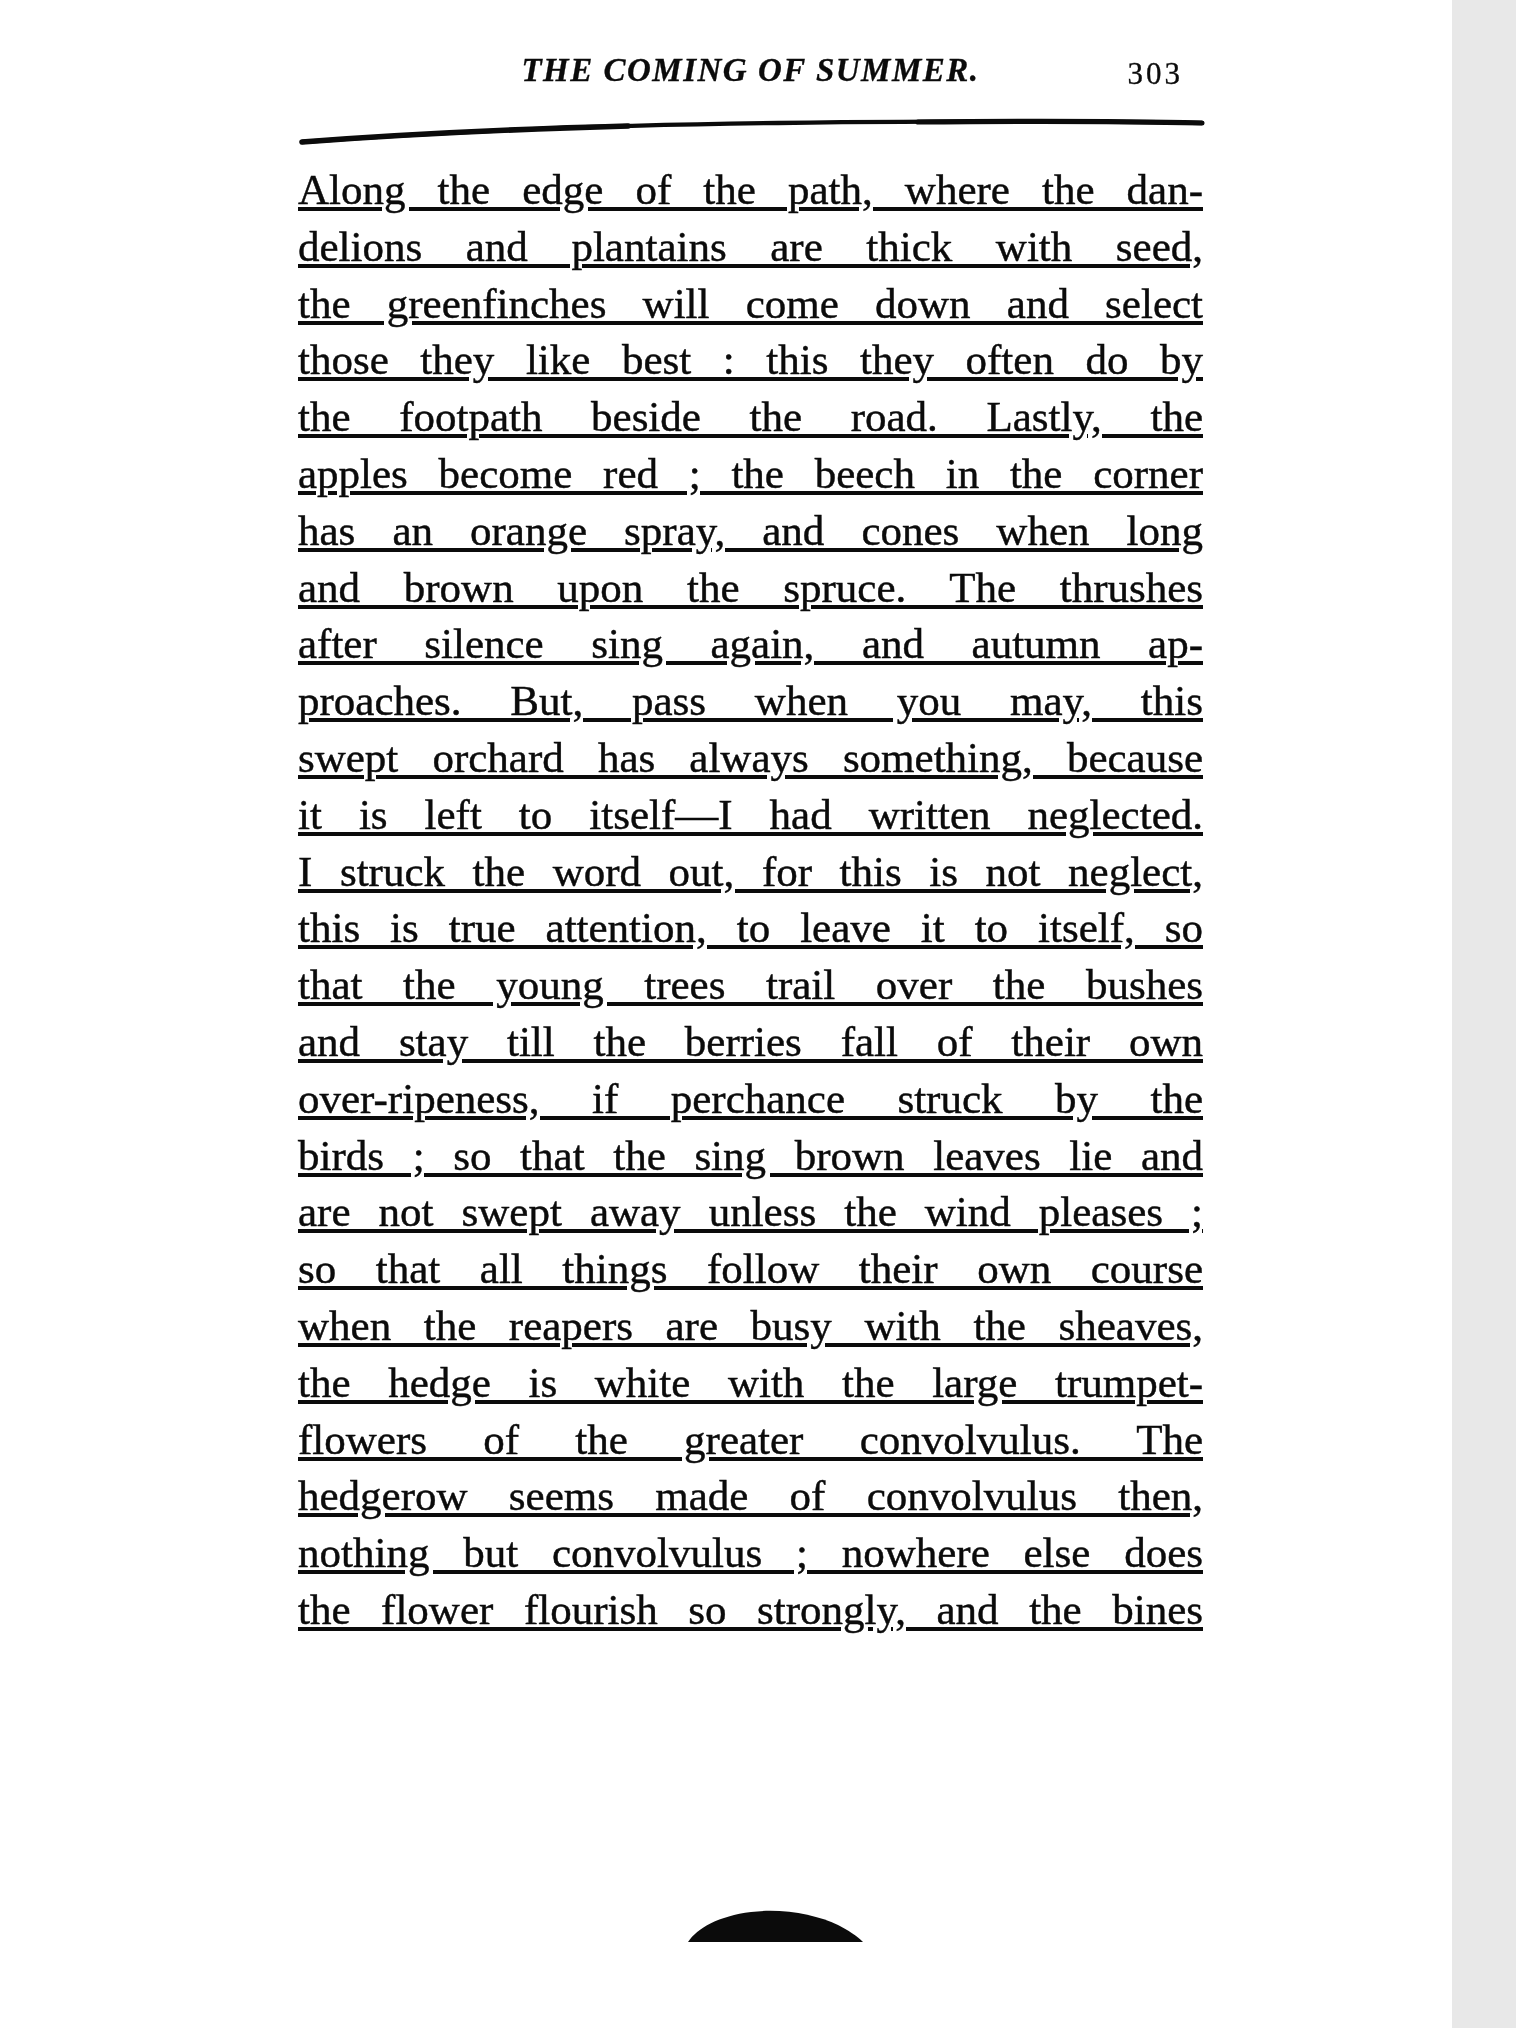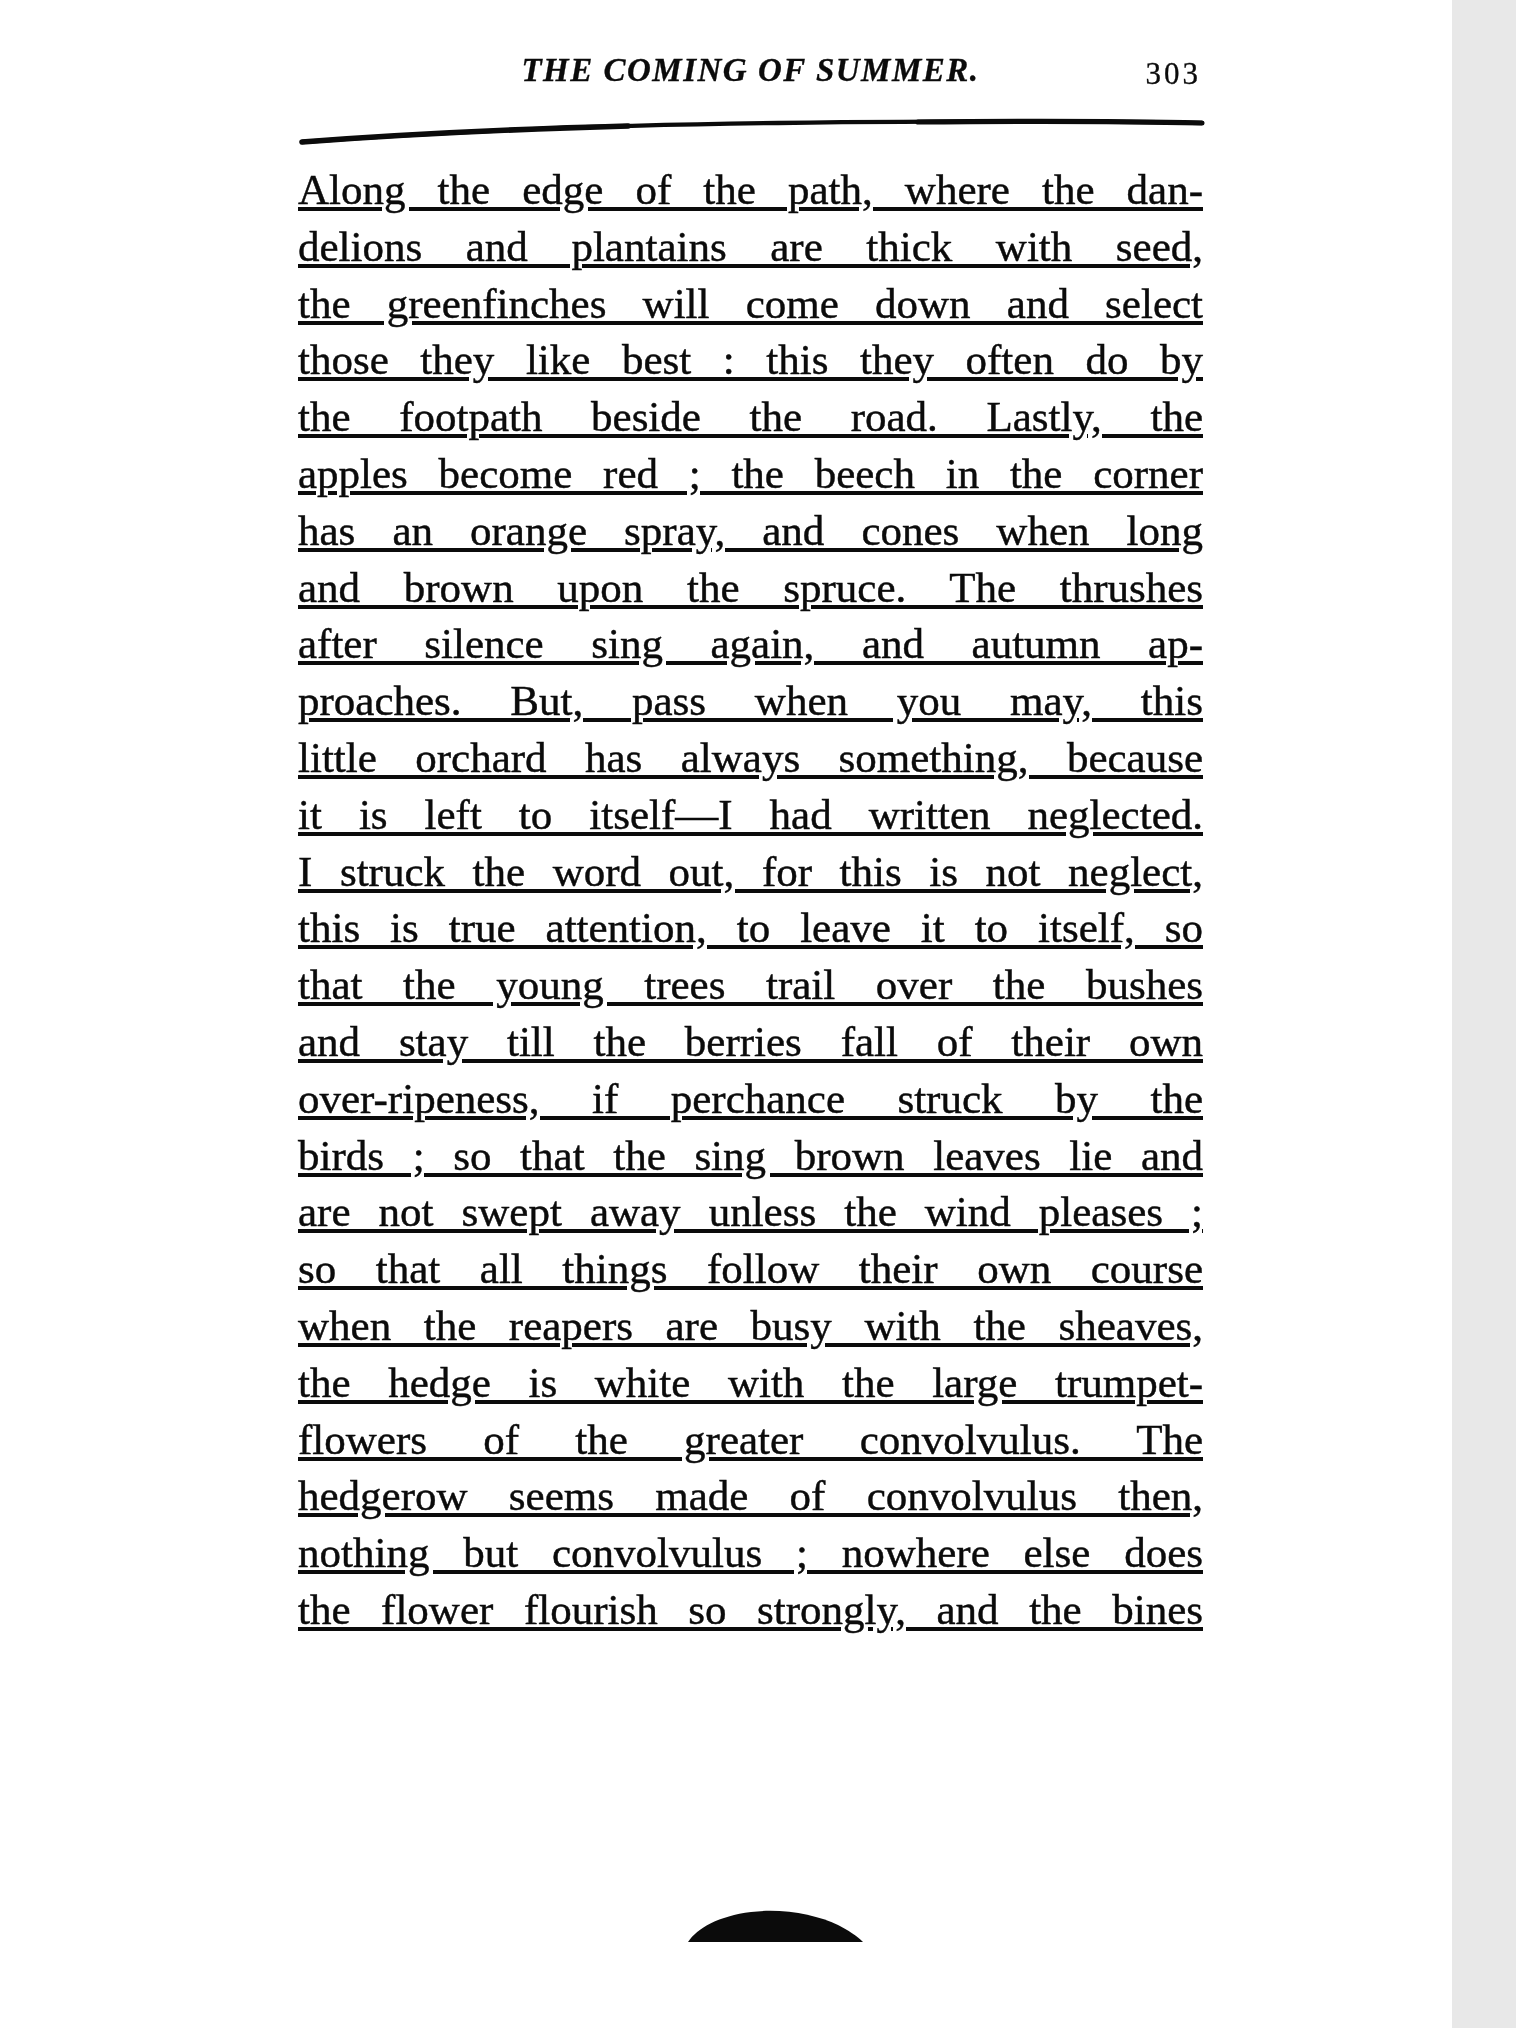--- a/index.html
+++ b/index.html
@@ -31,21 +31,21 @@
     transform:translateX(-50%);
     font-style:italic;
     font-weight:bold;
     font-size:33px;
     letter-spacing:1.5px;
     white-space:nowrap;
     -webkit-text-stroke:0.3px var(--ink);
   }
   .folio{
     position:absolute;
-    right:2px;top:6px;
+    right:20px;top:6px;
     font-size:31px;
     letter-spacing:3px;
     text-align:center;
     -webkit-text-stroke:0.3px var(--ink);
   }
   
   .header-rule{
     position:absolute;
     left:298px;top:112px;
     width:908px;height:38px;
@@ -93,21 +93,21 @@
   <div class="line">Along the edge of the path, where the dan-</div>
       <div class="line">delions and plantains are thick with seed,</div>
       <div class="line">the greenfinches will come down and select</div>
       <div class="line">those they like best : this they often do by</div>
       <div class="line">the footpath beside the road. Lastly, the</div>
       <div class="line">apples become red ; the beech in the corner</div>
       <div class="line">has an orange spray, and cones when long</div>
       <div class="line">and brown upon the spruce. The thrushes</div>
       <div class="line">after silence sing again, and autumn ap-</div>
       <div class="line">proaches. But, pass when you may, this</div>
-      <div class="line">little orchard has always something, because</div>
+      <div class="line">swept orchard has always something, because</div>
       <div class="line">it is left to itself—I had written neglected.</div>
       <div class="line">I struck the word out, for this is not neglect,</div>
       <div class="line">this is true attention, to leave it to itself, so</div>
       <div class="line">that the young trees trail over the bushes</div>
       <div class="line">and stay till the berries fall of their own</div>
       <div class="line">over-ripeness, if perchance struck by the</div>
       <div class="line">birds ; so that the sing brown leaves lie and</div>
       <div class="line">are not swept away unless the wind pleases ;</div>
       <div class="line">so that all things follow their own course</div>
       <div class="line">when the reapers are busy with the sheaves,</div>

